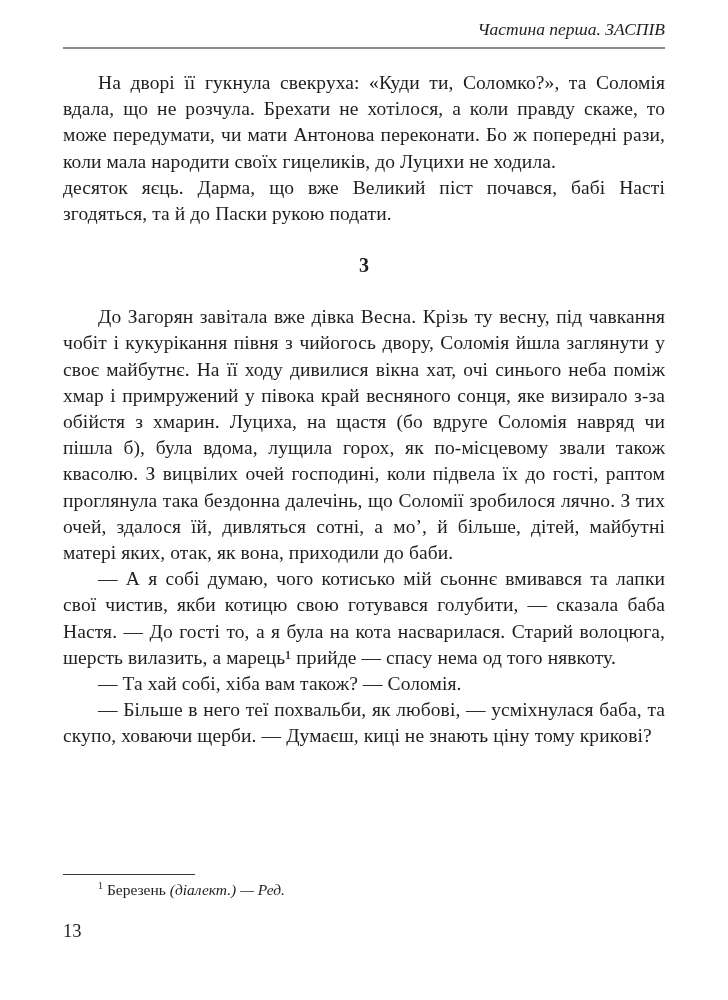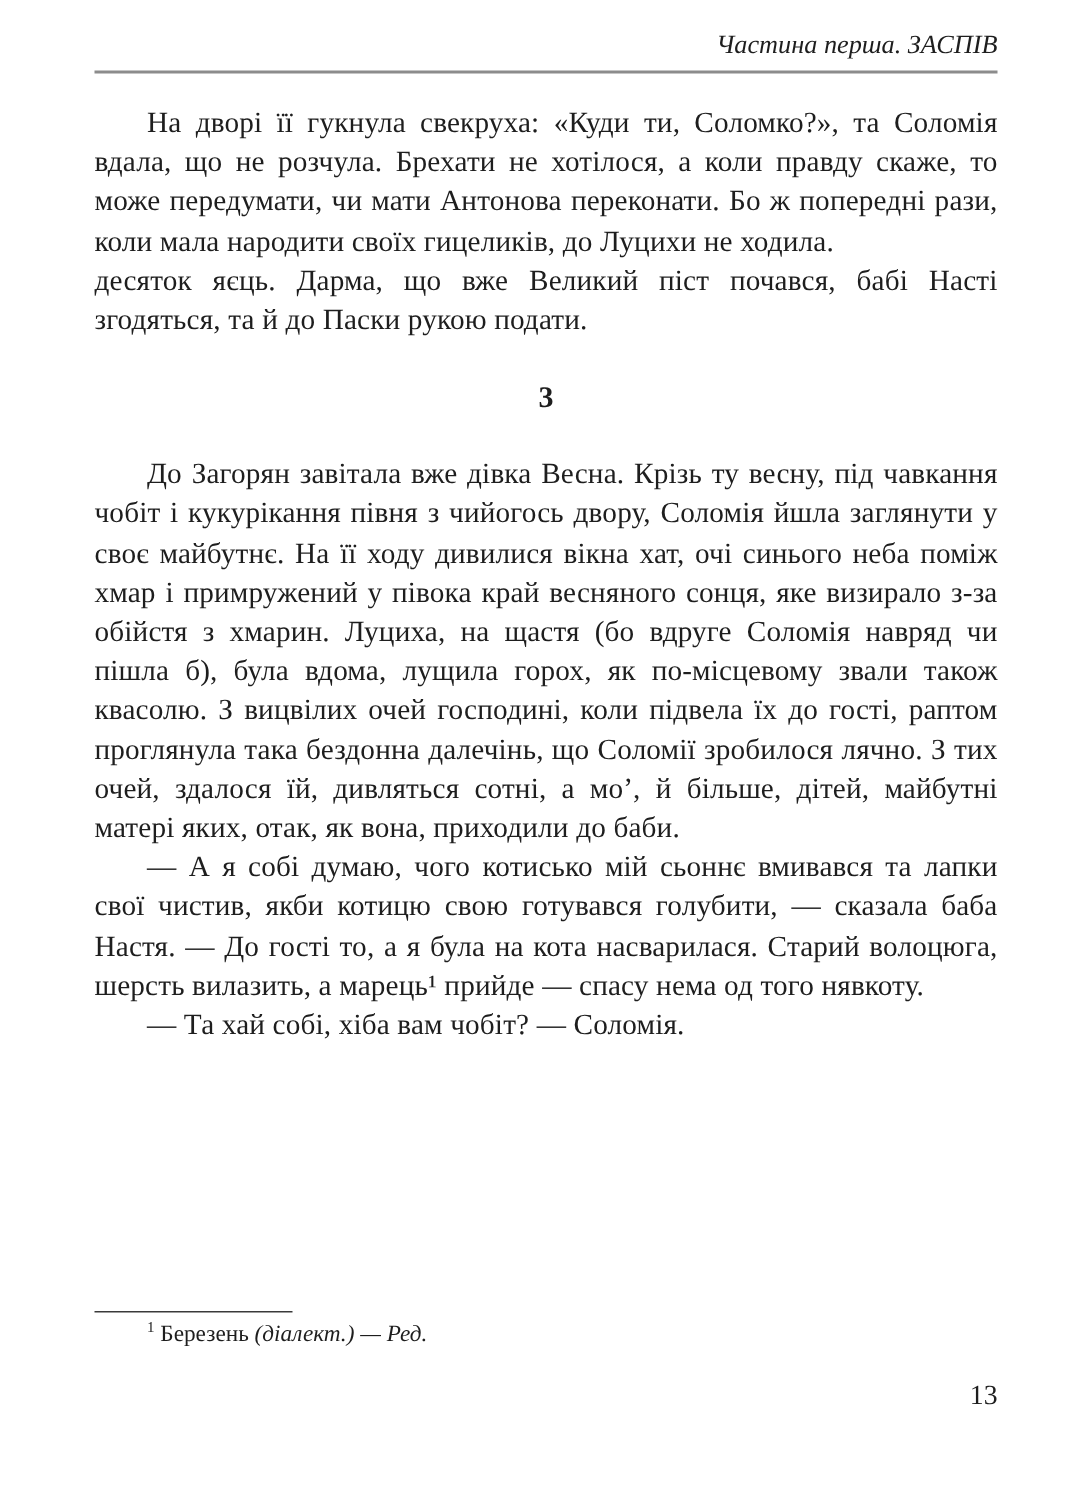--- a/index.html
+++ b/index.html
@@ -69,21 +69,21 @@
     text-indent: 35px;
   }
   .footnote-text sup {
     font-size: 10px;
     line-height: 0;
   }
   .footnote-text .it {
     font-style: italic;
   }
   .folio {
-    text-align: right;
+    text-align: left;
     font-size: 18.5px;
     margin-top: 21px;
   }
 </style>
 </head>
 <body>
 
 <div class="page">
 
   <div class="running-head">Частина перша. ЗАСПІВ</div>
@@ -91,21 +91,22 @@
   <div class="head-rule"></div>
 
   <main class="body-text">
     <p class="para">На дворі її гукнула свекруха: «Куди ти, Соломко?», та Соломія вдала, що не розчула. Брехати не хотілося, а коли правду скаже, то може передумати, чи мати Антонова переконати. Бо ж попередні рази, коли мала народити своїх гицеликів, до Луцихи не ходила.</p>
     <p class="para no-indent">десяток яєць. Дарма, що вже Великий піст почався, бабі Насті згодяться, та й до Паски рукою подати.</p>
 
     <h2 class="section-number">3</h2>
 
     <p class="para">До Загорян завітала вже дівка Весна. Крізь ту весну, під чавкання чобіт і кукурікання півня з чийогось двору, Соломія йшла заглянути у своє майбутнє. На її ходу дивилися вікна хат, очі синього неба поміж хмар і примружений у півока край весняного сонця, яке визирало з-за обійстя з хмарин. Луциха, на щастя (бо вдруге Соломія навряд чи пішла б), була вдома, лущила горох, як по-місцевому звали також квасолю. З вицвілих очей господині, коли підвела їх до гості, раптом проглянула така бездонна далечінь, що Соломії зробилося лячно. З тих очей, здалося їй, дивляться сотні, а мо’, й більше, дітей, майбутні матері яких, отак, як вона, приходили до баби.</p>
     <p class="para">— А я собі думаю, чого котисько мій сьоннє вмивався та лапки свої чистив, якби котицю свою готувався голубити, — сказала баба Настя. — До гості то, а я була на кота насварилася. Старий волоцюга, шерсть вилазить, а марець¹ прийде — спасу нема од того нявкоту.</p>
-    <p class="para">— Та хай собі, хіба вам чобіт? — Соломія.</p>
+    <p class="para">— Та хай собі, хіба вам також? — Соломія.</p>
+    <p class="para">— Більше в него теї похвальби, як любові, — усміхнулася баба, та скупо, ховаючи щерби. — Думаєш, киці не знають ціну тому крикові?</p>
   </main>
 
   <div class="footnote-block">
     <div class="footnote-rule"></div>
     <p class="footnote-text"><sup>1</sup> <span>Березень </span><span class="it">(діалект.) — Ред.</span></p>
   </div>
 
   <div class="folio">13</div>
 
 </div>

